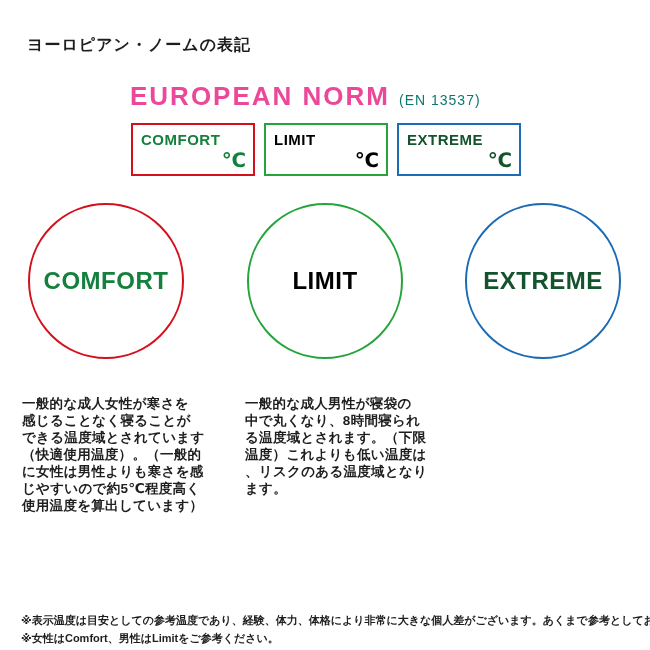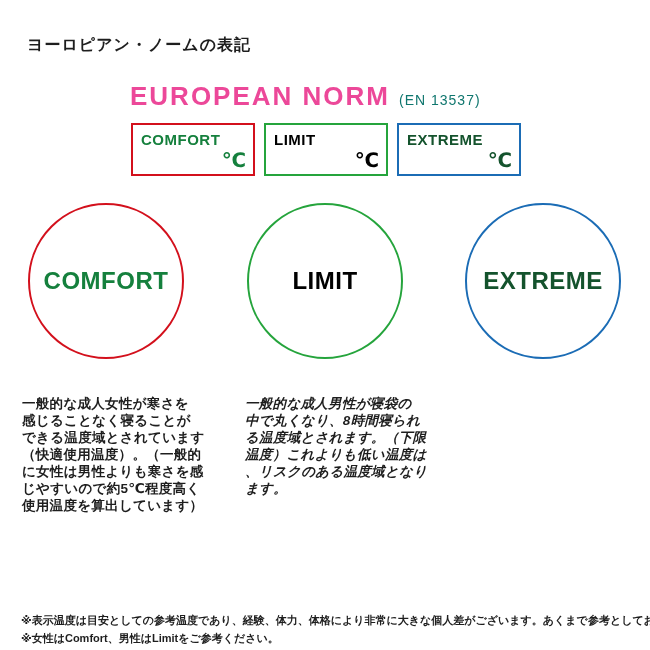--- a/index.html
+++ b/index.html
@@ -37,21 +37,21 @@
   .c-comfort { color:#15803d; border-color:#d3101c; }
   .c-limit   { color:#000000; border-color:#25a43c; }
   .c-extreme { color:#14532d; border-color:#1b6cb5; }
 
   .desc {
     position:absolute; top:375px;
     font-size:13.5px; font-weight:600; line-height:17px;
     letter-spacing:0.3px; white-space:pre-line; color:#1e1e1e;margin-top:20px;
   }
   .desc-comfort { left:22px; }
-  .desc-limit   { left:245px;font-style:italic; }
+  .desc-limit   { left:245px; }
   .desc-extreme { left:462px; }
 
   .footnotes {
     position:absolute; left:21px; top:611px;
     font-size:11px; font-weight:700; line-height:18px; color:#1e1e1e;
     white-space:nowrap;
   }
 </style>
 </head>
 <body>

